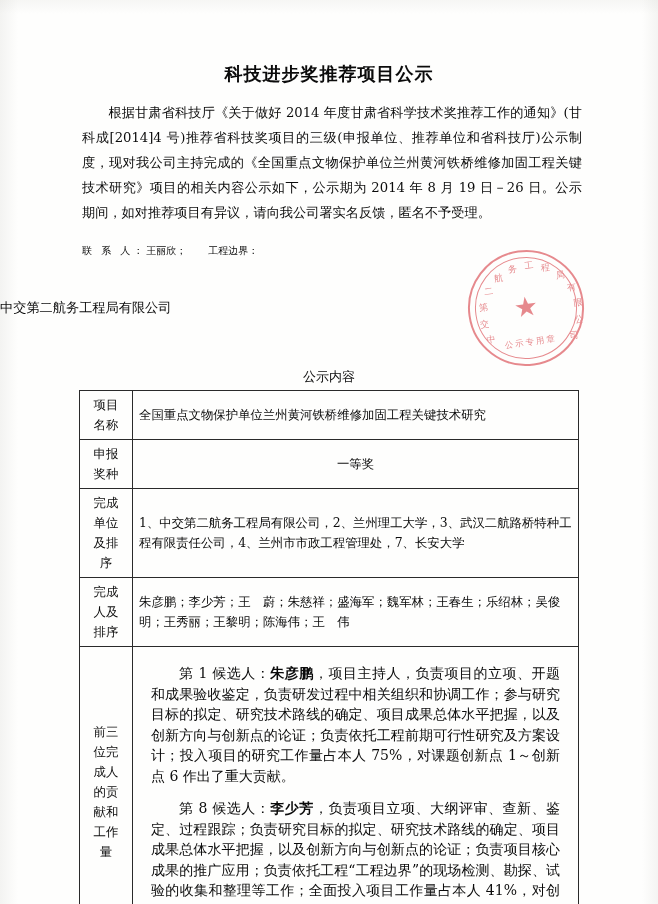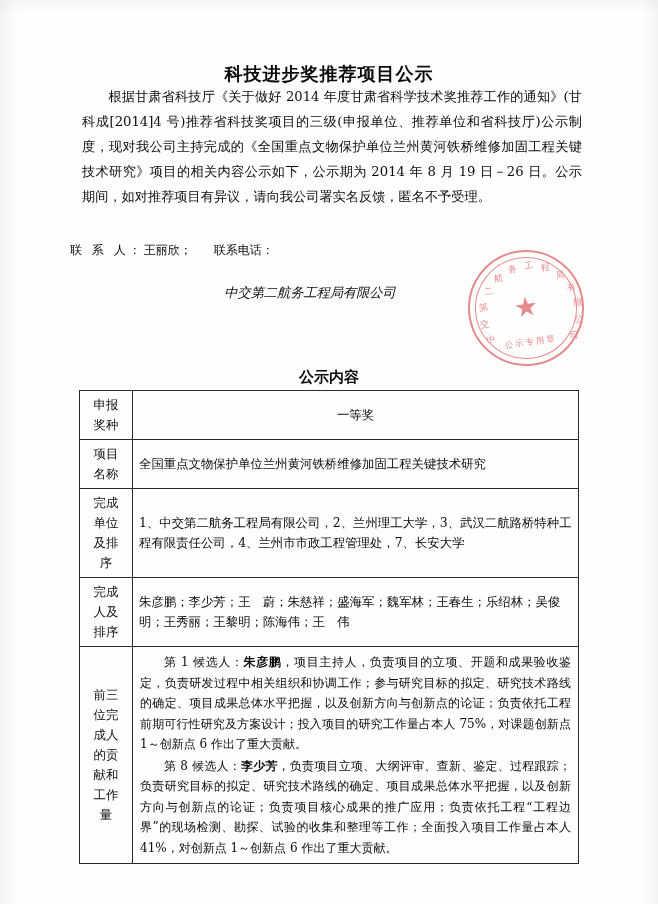--- a/index.html
+++ b/index.html
@@ -39,55 +39,54 @@
     left: 0;
     width: 658px;
     text-align: center;
     font-size: 18px;
     font-weight: bold;
     letter-spacing: 1px;
     font-family: "DejaVu Serif", "Liberation Serif", serif;
   }
   .body-block {
     position: absolute;
-    top: 84px;
+    top: 100px;
     left: 82px;
     width: 500px;
     font-size: 13.2px;
     line-height: 25px;
     text-align: justify;
   }
   .body-block p {
     margin: 0;
     text-indent: 2em;
   }
   .contact {
     position: absolute;
     top: 238px;
-    left: 70px;
+    left: 82px;
     width: 500px;
-    font-size: 12px;
+    font-size: 10px;
     line-height: 25px;
   }
   .contact .row {
     display: flex;
     white-space: pre;
   }
   .contact .lbl {
     letter-spacing: 3px;
   }
   .signature {
     position: absolute;
-    top: 280px;
+    top: 295px;
     left: 0;
     width: 620px;
-    text-align: center;
+    text-align: left;
     font-size: 13.2px;
     line-height: 25px;
-    font-style: italic;
   }
   .stamp {
     position: absolute;
     left: 468px;
     top: 250px;
     width: 112px;
     height: 112px;
     border: 2.2px solid #d8434a;
     border-radius: 50%;
     opacity: 0.62;
@@ -131,22 +130,22 @@
     color: #d8434a;
     font-size: 8.5px;
     letter-spacing: 2px;
   }
   .section-title {
     position: absolute;
     top: 368px;
     left: 0;
     width: 658px;
     text-align: center;
-    font-size: 15px;
-    font-weight: bold;
+    font-size: 13px;
+    font-weight: normal;
   }
   table.main {
     position: absolute;
     top: 390px;
     left: 79px;
     width: 500px;
     border-collapse: collapse;
     table-layout: fixed;
   }
   table.main td {
@@ -166,25 +165,25 @@
   td.lblcell .v {
     display: block;
   }
   td.valcell {
     text-align: left;
   }
   td.center {
     text-align: center;
   }
   .cand-block p {
-    margin: 1px;
+    margin: 12px;
     text-indent: 2em;
     text-align: justify;
     line-height: 20.5px;
-    font-size: 12px;
+    font-size: 14px;
   }
   .cand-name {
     font-weight: bold;
   }
 </style>
 </head>
 <body>
 
 <div class="page">
 
@@ -192,21 +191,21 @@
 
   <div class="body-block">
     <p>根据甘肃省科技厅《关于做好 2014 年度甘肃省科学技术奖推荐工作的通知》(甘科成[2014]4 号)推荐省科技奖项目的三级(申报单位、推荐单位和省科技厅)公示制度，现对我公司主持完成的《全国重点文物保护单位兰州黄河铁桥维修加固工程关键技术研究》项目的相关内容公示如下，公示期为 2014 年 8 月 19 日－26 日。公示期间，如对推荐项目有异议，请向我公司署实名反馈，匿名不予受理。</p>
   </div>
 
   <div class="contact">
     <div class="row">
       <span class="lbl">联 系 人：</span>
       <span>王丽欣；</span>
       <span style="display:inline-block;width:22px;"></span>
-      <span>联系电话：</span>
+      <span>工程边界：</span>
     </div>
   </div>
 
   <div class="signature">
     <div>中交第二航务工程局有限公司</div>
   </div>
 
   <div class="stamp">
     <div class="inner"></div>
     <div class="star">★</div>
@@ -227,31 +226,31 @@
     </div>
     <div class="btm">公示专用章</div>
   </div>
 
   <div class="section-title">公示内容</div>
 
   <table class="main">
     <tbody>
         <tr>
       <td class="lblcell">
+        <span class="v">项目</span>
+            <span class="v">名称</span>
+      </td>
+      <td class="valcell">全国重点文物保护单位兰州黄河铁桥维修加固工程关键技术研究</td>
+    </tr>
+    <tr>
+      <td class="lblcell">
         <span class="v">申报</span>
             <span class="v">奖种</span>
       </td>
       <td class="valcell center">一等奖</td>
-    </tr>
-    <tr>
-      <td class="lblcell">
-        <span class="v">项目</span>
-            <span class="v">名称</span>
-      </td>
-      <td class="valcell">全国重点文物保护单位兰州黄河铁桥维修加固工程关键技术研究</td>
     </tr>
     <tr>
       <td class="lblcell">
         <span class="v">完成</span>
             <span class="v">单位</span>
             <span class="v">及排</span>
             <span class="v">序</span>
       </td>
       <td class="valcell">1、中交第二航务工程局有限公司，2、兰州理工大学，3、武汉二航路桥特种工程有限责任公司，4、兰州市市政工程管理处，7、长安大学</td>
     </tr>

